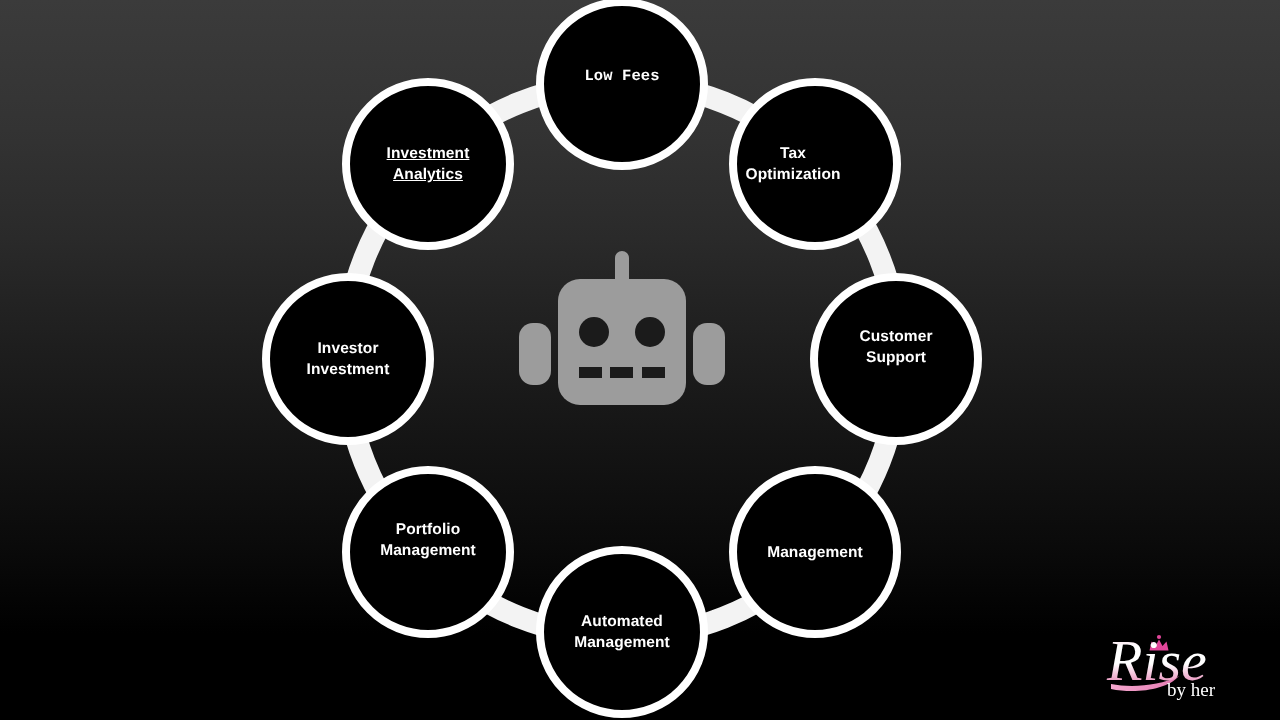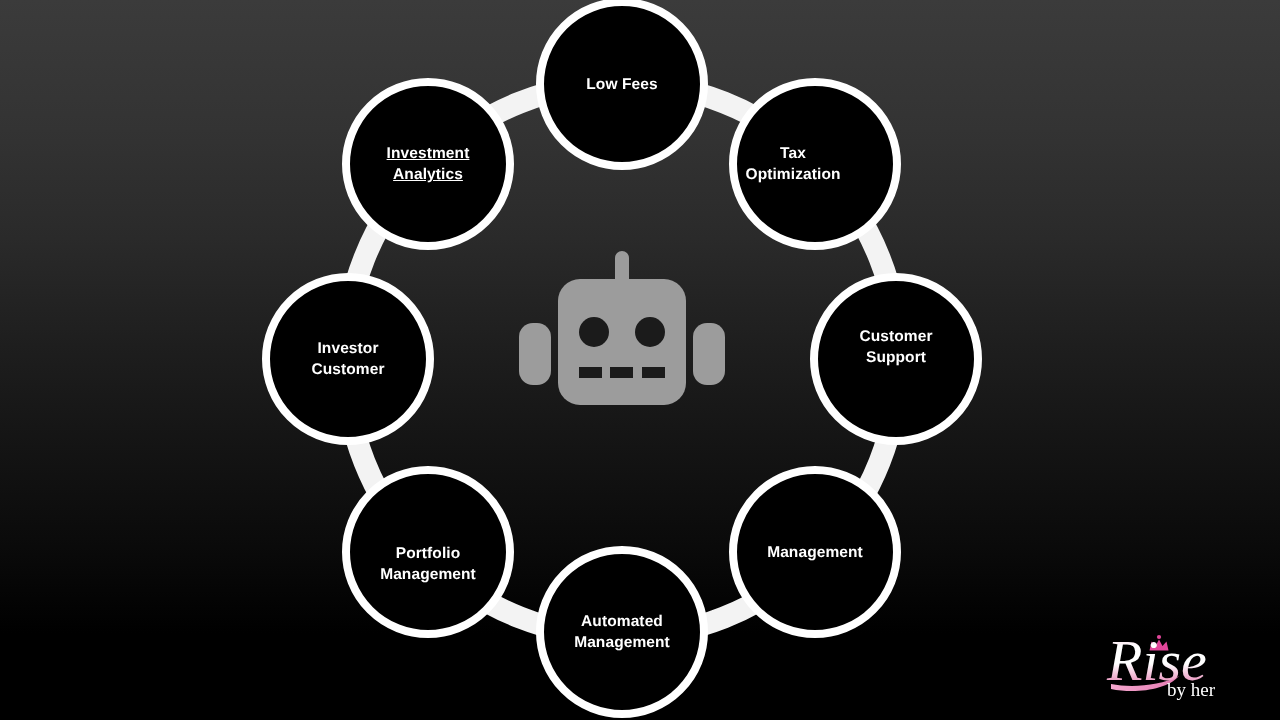--- a/index.html
+++ b/index.html
@@ -98,32 +98,32 @@
         <circle cx="896" cy="359" r="82" fill="#000000" stroke="#ffffff" stroke-width="8"></circle>
         <circle cx="815" cy="552" r="82" fill="#000000" stroke="#ffffff" stroke-width="8"></circle>
         <circle cx="622" cy="632" r="82" fill="#000000" stroke="#ffffff" stroke-width="8"></circle>
         <circle cx="428" cy="552" r="82" fill="#000000" stroke="#ffffff" stroke-width="8"></circle>
         <circle cx="348" cy="359" r="82" fill="#000000" stroke="#ffffff" stroke-width="8"></circle>
         <circle cx="428" cy="164" r="82" fill="#000000" stroke="#ffffff" stroke-width="8"></circle>
       </g>
   </svg>
 
   <div id="labels">
-      <div class="node-label" style="left: 622px; top: 84px;">Low Fees</div>
+      <div class="node-label" style="left: 622px; top: 76px; font-family: Liberation Mono, monospace;">Low Fees</div>
       <div class="node-label" style="left: 793px; top: 164px;">Tax
 Optimization</div>
       <div class="node-label" style="left: 896px; top: 347px;">Customer
 Support</div>
       <div class="node-label" style="left: 815px; top: 552px;">Management</div>
       <div class="node-label" style="left: 622px; top: 632px;">Automated
 Management</div>
-      <div class="node-label" style="left: 428px; top: 564px;">Portfolio
+      <div class="node-label" style="left: 428px; top: 540px;">Portfolio
 Management</div>
       <div class="node-label" style="left: 348px; top: 359px;">Investor
-Customer</div>
+Investment</div>
       <div class="node-label" style="left: 428px; top: 164px; text-decoration: underline;">Investment
 Analytics</div>
     </div>
 
   <svg id="robot" viewBox="0 0 240 195">
     <g fill="#9c9c9c">
       <rect x="110" y="8" width="14" height="44" rx="7"></rect>
       <rect x="53" y="36" width="128" height="126" rx="22"></rect>
       <rect x="14" y="80" width="32" height="62" rx="14"></rect>
       <rect x="188" y="80" width="32" height="62" rx="14"></rect>

